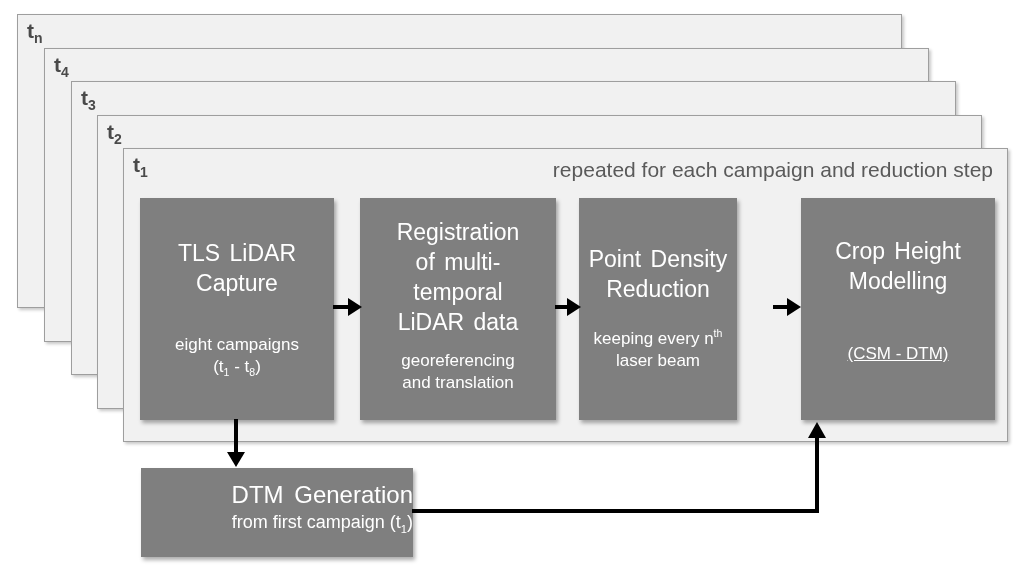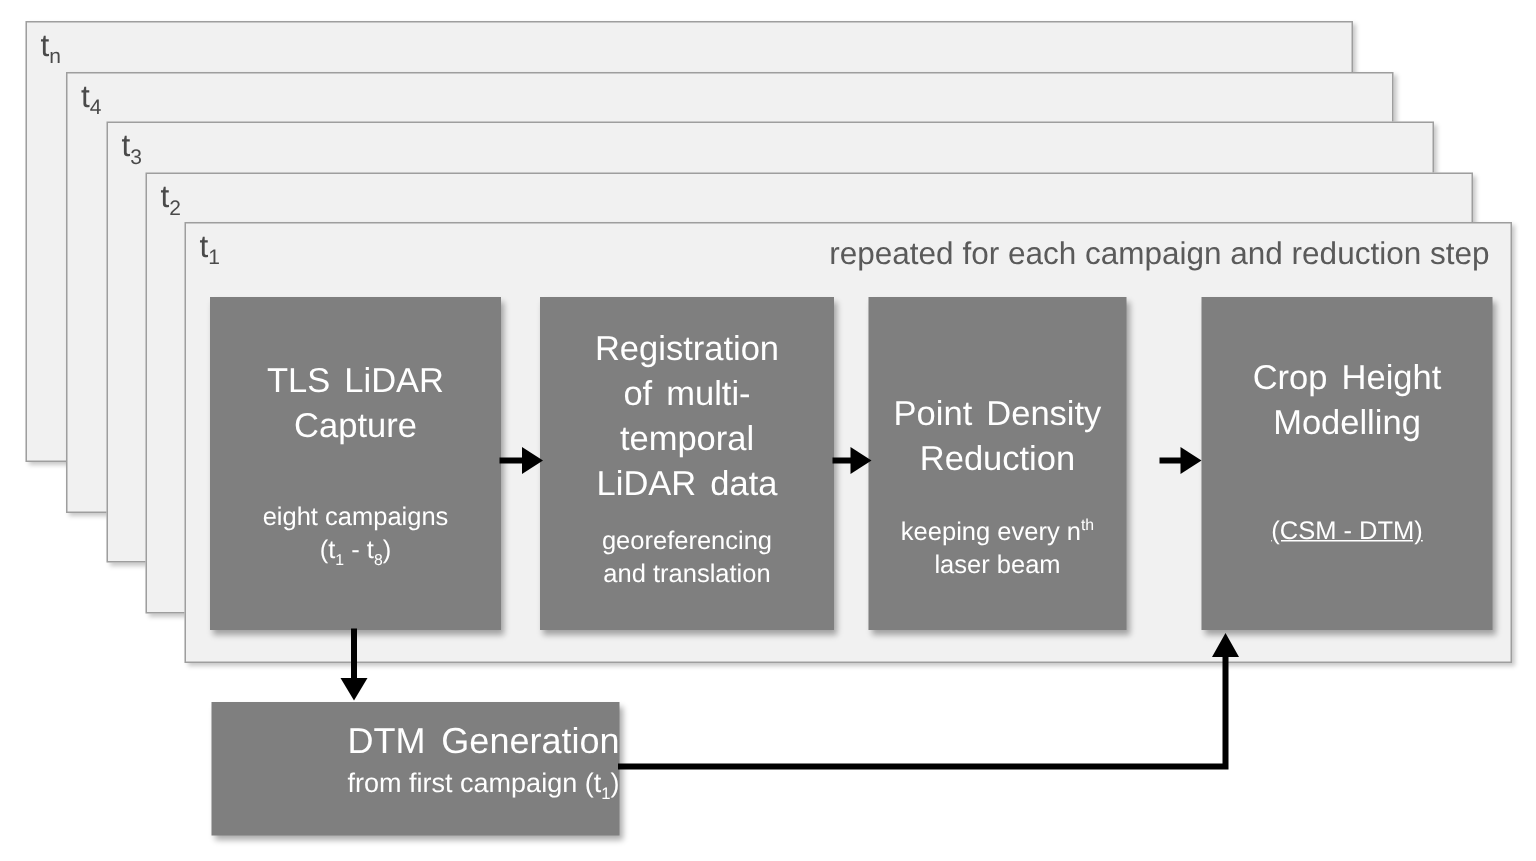--- a/index.html
+++ b/index.html
@@ -13,36 +13,36 @@
     background:#f1f1f1; border:1.5px solid #9e9e9e;
     box-shadow:2px 2px 3px rgba(0,0,0,0.22);
   }
   .p0 {left:17px;  top:14px;}
   .p1 {left:44px;  top:48px;}
   .p2 {left:71px;  top:81px;}
   .p3 {left:97px;  top:115px;}
   .p4 {left:123px; top:148px;}
   .layer-label {
     position:absolute; top:3px; left:9px;
-    font-size:21px; font-weight:normal; color:#4a4a4a; line-height:26px;
+    font-size:21px; font-weight:bold; color:#4a4a4a; line-height:26px;
   }
   .layer-label sub {font-size:14px; line-height:0;}
   .annotation {
     position:absolute; top:9px; right:14px;
     font-size:21px; color:#5a5a5a;
   }
   
   .box {
     position:absolute; top:198px; height:222px; box-sizing:border-box;
     background:#7f7f7f; color:#ffffff; text-align:center;
     box-shadow:2px 3px 4px rgba(0,0,0,0.33);
   }
   .b1 {left:140px; width:194px; padding-top:40px;}
   .b2 {left:360px; width:196px; padding-top:19px;text-align:center;}
-  .b3 {left:579px; width:172px; padding-top:62px;}
+  .b3 {left:579px; width:158px; padding-top:46px;}
   .b4 {left:801px; width:194px; padding-top:38px;}
   .box .title {font-size:23px; line-height:30px; word-spacing:3px;}
   .box .sub   {font-size:17px; line-height:22px;}
   .b1 .sub {margin-top:36px;}
   .b2 .sub {margin-top:13px;}
   .b3 .sub {margin-top:24px;}
   .b4 .sub {margin-top:47px;text-decoration:underline;}
   .box sub {font-size:62%; line-height:0;}
   .box sup {font-size:62%; line-height:0;text-align:center;}
   

